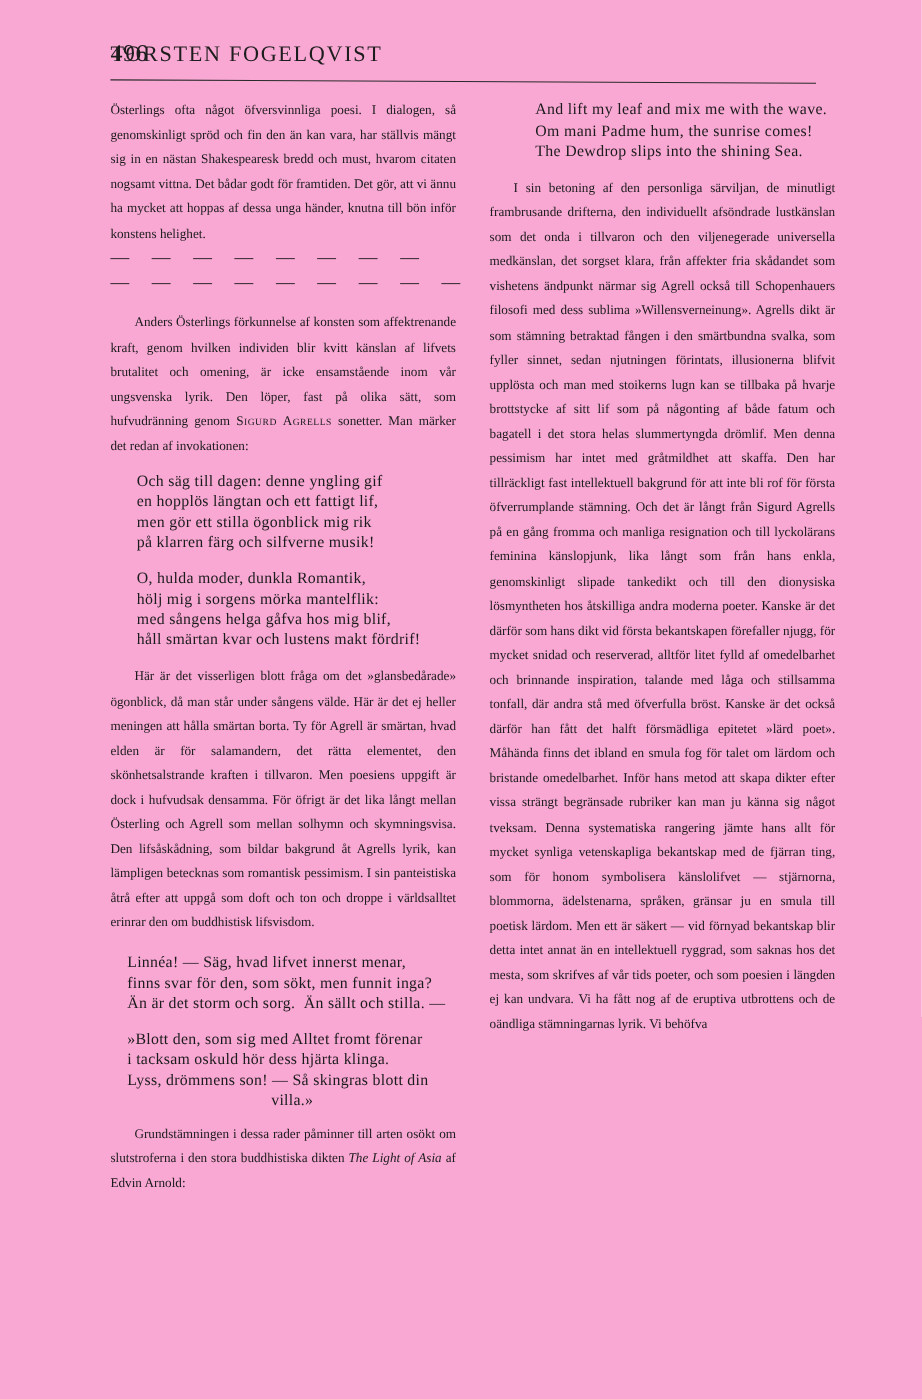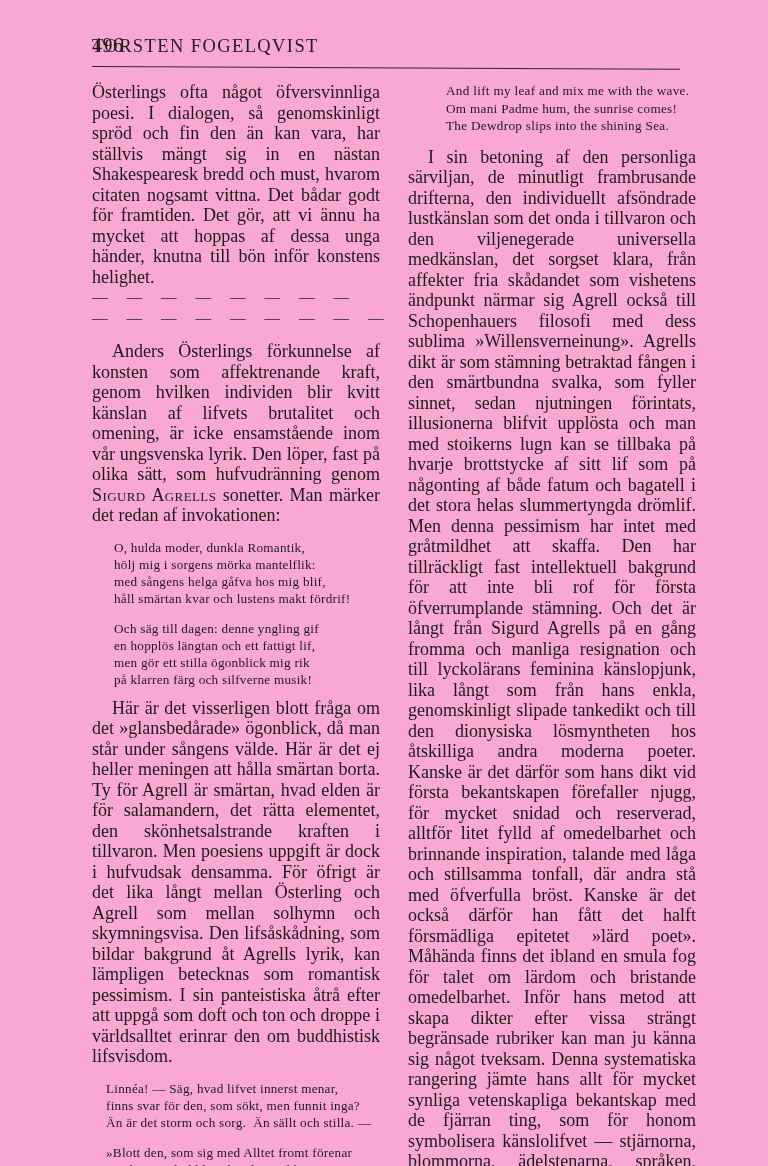--- a/index.html
+++ b/index.html
@@ -64,21 +64,21 @@
   .col {
     position: absolute;
     top: 82px;
     width: 288px;
   }
   .col-left  { left: 92px; }
   .col-right { left: 408px; }
 
   p.body {
     margin: 0 0 0 0;
-    font-size: 18px;
+    font-size: 11px;
     line-height: 20.5px;
     text-align: justify;
     text-justify: inter-word;
     text-indent: 20px;
     hyphens: manual;
   }
   p.body.noindent { text-indent: 0; }
 
   .dashline {
     font-size: 15.6px;
@@ -134,29 +134,29 @@
   <div class="col col-left">
 
     <p class="body noindent">Österlings ofta något öfversvinnliga poesi. I dialogen, så genomskinligt spröd och fin den än kan vara, har ställvis mängt sig in en nästan Shakespearesk bredd och must, hvarom citaten nogsamt vittna. Det bådar godt för framtiden. Det gör, att vi ännu ha mycket att hoppas af dessa unga händer, knutna till bön inför konstens helighet.</p>
     <div class="dashline">— — — — — — — —</div>
     <div class="dashline">— — — — — — — — —</div>
 
     <div class="gap-m"></div>
 
     <p class="body"><span>Anders Österlings förkunnelse af konsten som affektrenande kraft, genom hvilken individen blir kvitt känslan af lifvets brutalitet och omening, är icke ensamstående inom vår ungsvenska lyrik. Den löper, fast på olika sätt, som hufvudränning genom </span><span class="sc">Sigurd Agrells</span><span> sonetter. Man märker det redan af invokationen:</span></p>
 
+    <div class="verse tight">Och säg till dagen: denne yngling gif
+en hopplös längtan och ett fattigt lif,
+men gör ett stilla ögonblick mig rik
+på klarren färg och silfverne musik!</div>
+
     <div class="verse">O, hulda moder, dunkla Romantik,
 hölj mig i sorgens mörka mantelflik:
 med sångens helga gåfva hos mig blif,
 håll smärtan kvar och lustens makt fördrif!</div>
-
-    <div class="verse tight">Och säg till dagen: denne yngling gif
-en hopplös längtan och ett fattigt lif,
-men gör ett stilla ögonblick mig rik
-på klarren färg och silfverne musik!</div>
 
     <p class="body">Här är det visserligen blott fråga om det »glansbedårade» ögonblick, då man står under sångens välde. Här är det ej heller meningen att hålla smärtan borta. Ty för Agrell är smärtan, hvad elden är för salamandern, det rätta elementet, den skönhetsalstrande kraften i tillvaron. Men poesiens uppgift är dock i hufvudsak densamma. För öfrigt är det lika långt mellan Österling och Agrell som mellan solhymn och skymningsvisa. Den lifsåskådning, som bildar bakgrund åt Agrells lyrik, kan lämpligen betecknas som romantisk pessimism. I sin panteistiska åtrå efter att uppgå som doft och ton och droppe i världsalltet erinrar den om buddhistisk lifsvisdom.</p>
 
     <div class="verse flush">Linnéa! — Säg, hvad lifvet innerst menar,
 finns svar för den, som sökt, men funnit inga?
 Än är det storm och sorg.  Än sällt och stilla. —</div>
 
     <div class="verse flush tight"><span>»Blott den, som sig med Alltet fromt förenar
 i tacksam oskuld hör dess hjärta klinga.
 Lyss, drömmens son! — Så skingras blott din</span><span class="indent-right">villa.»</span></div>

